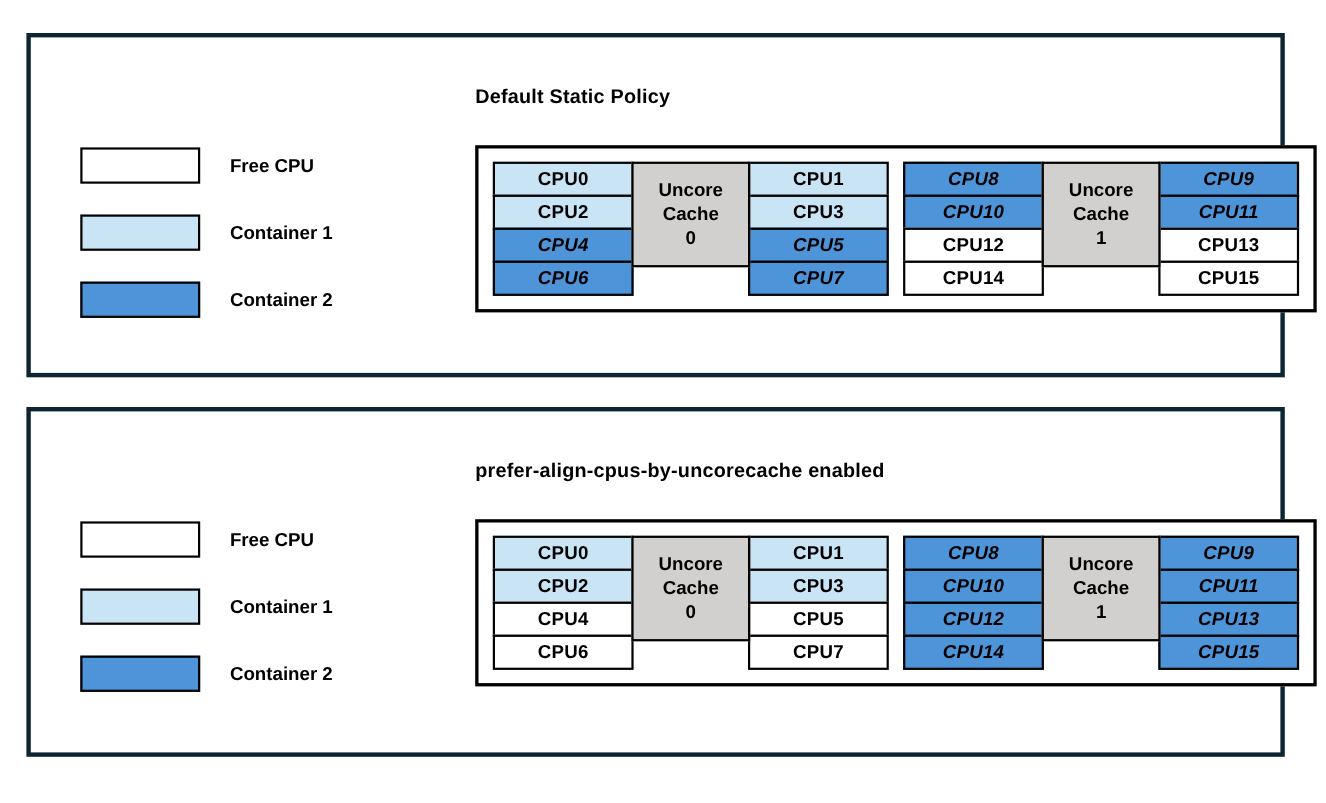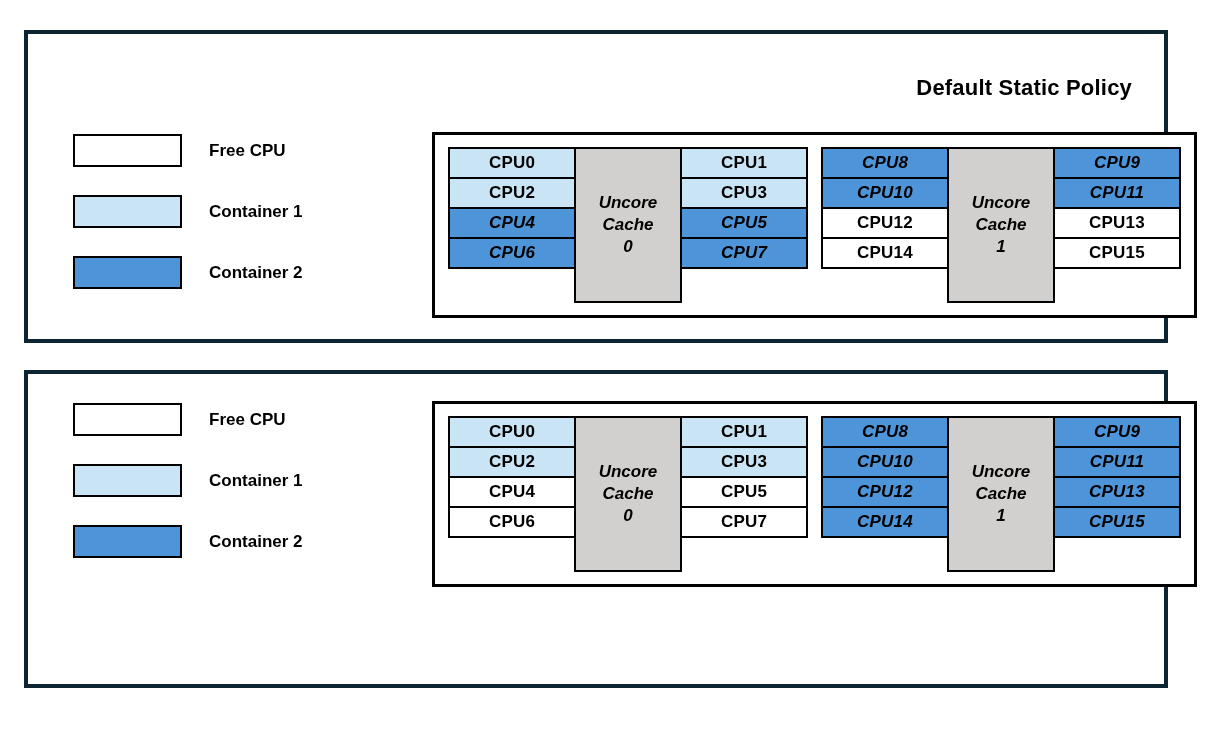--- a/index.html
+++ b/index.html
@@ -18,22 +18,22 @@
     width: 1144px;
     position: relative;
   }
   .panel-1 { height: 313px; }
   .panel-2 { height: 318px; margin-top: 27px; }
 
   .panel-title {
     margin-top: 37px;
     margin-left: 404px;
     width: 700px;
-    text-align: right;
-    font-size: 22px;
+    text-align: left;
+    font-size: 18px;
     line-height: 34px;
     letter-spacing: 0.2px;
   }
 
   .panel-body {
     display: flex;
     align-items: flex-start;
     margin-top: 27px;
   }
 
@@ -78,34 +78,33 @@
     border: 2px solid #000000;
     display: flex;
     align-items: center;
     justify-content: center;
     font-size: 17px;
     letter-spacing: 0.2px;
   }
   .cpu-cell + .cpu-cell { margin-top: -2px; }
   .cache-box {
     width: 108px;
-    height: 156px;
+    height: 96px;
     margin-left: -2px;
     margin-right: -2px;
     border: 2px solid #000000;
     background: var(--color-cache, #d2d0ce);
     display: flex;
     align-items: center;
     justify-content: center;
     text-align: center;
     font-size: 17px;
     line-height: 1.3;
     white-space: pre-line;
     z-index: 1;
-    font-style: italic;
   }
 
   
   .free       { background: var(--color-free, #ffffff); }
   .container1 { background: var(--color-container1, #c9e5f5); }
   .container2 { background: var(--color-container2, #4e94d8); font-style: italic; }
 </style>
 </head>
 <body>
 
@@ -164,20 +163,21 @@
             <div class="cpu-cell free">CPU13</div>
             <div class="cpu-cell free">CPU15</div>
           </div>
         </div>
       </div>
 
     </div>
   </section>
 
   <section class="panel panel-2">
+    <h2 class="panel-title">prefer-align-cpus-by-uncorecache enabled</h2>
     <div class="panel-body">
 
       <div class="legend">
         <div class="legend-row">
           <span class="swatch free"></span>
           <span class="legend-label">Free CPU</span>
         </div>
         <div class="legend-row">
           <span class="swatch container1"></span>
           <span class="legend-label">Container 1</span>

